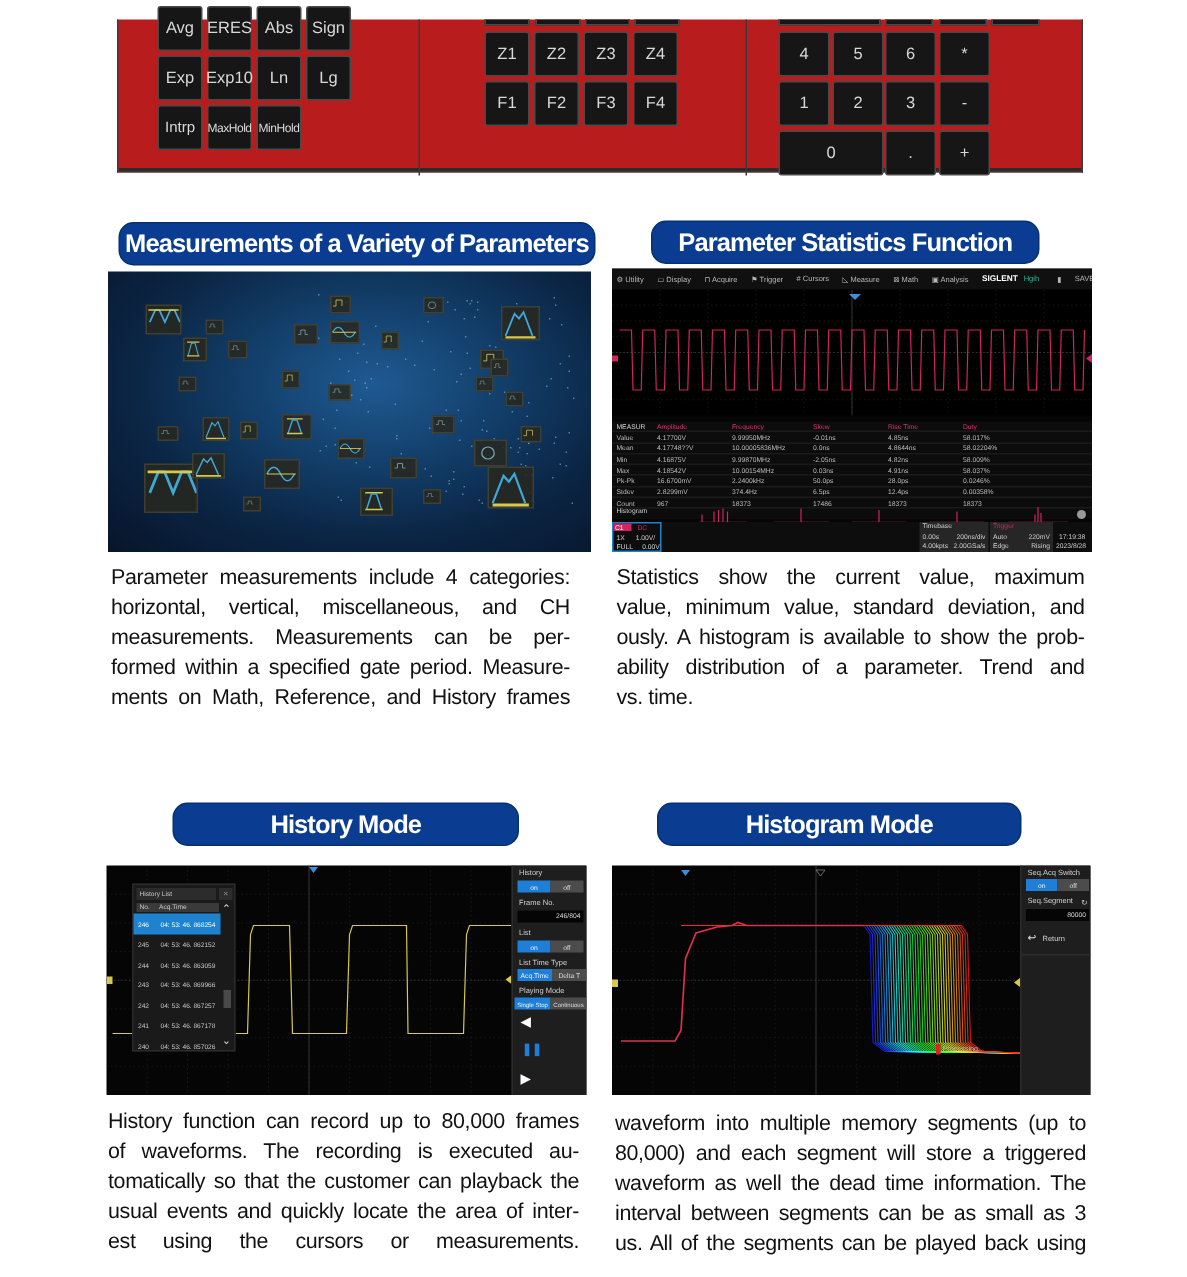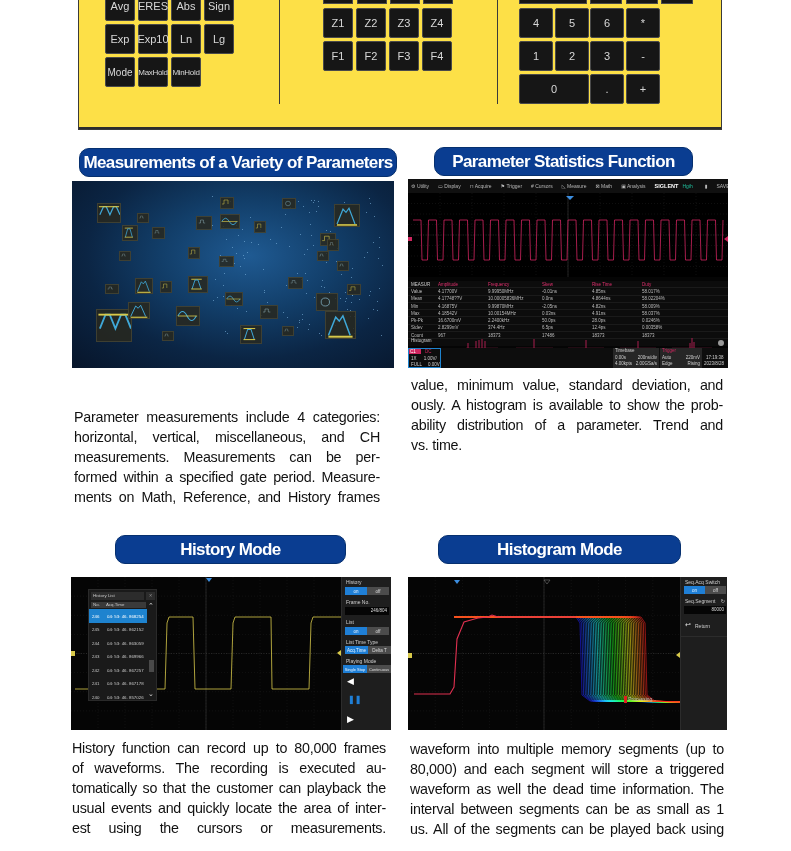--- a/index.html
+++ b/index.html
@@ -1,19 +1,19 @@
 <!DOCTYPE html>
 <html><head>
 <meta charset="utf-8">
 <style>
   * { box-sizing: border-box; margin: 0; padding: 0; }
   body { width: 791px; height: 851px; overflow: hidden; background: #ffffff; font-family: "Liberation Sans", sans-serif; position: relative; }
 
   
-  .keypad { position: absolute; left: 78px; top: 0; width: 644px; height: 130px; background: #fde047; border: 1px solid #3a3a3a; border-top: none; box-shadow: inset 0 -2px 0 #2c2c2c; }
+  .keypad { position: absolute; left: 78px; top: 13px; width: 644px; height: 102px; background: #b91c1c; border: 1px solid #3a3a3a; border-top: none; box-shadow: inset 0 -2px 0 #2c2c2c; }
   .kp-key { position: absolute; height: 30px; background: #161616; border: 1px solid #4a4a4a; border-radius: 2px; color: #d8d8d8; font-size: 11px; display: flex; align-items: center; justify-content: center; font-family: "Liberation Sans", sans-serif; }
   .kp-key.small { font-size: 8px; letter-spacing: -0.3px; }
   .kp-div { position: absolute; top: 0; width: 1px; height: 104px; background: #3a3a3a; }
   .kp-topstub { position: absolute; top: 0; height: 4px; border: 1px solid #4a4a4a; border-top: none; background: #161616; }
 
   
   .pill { position: absolute; height: 29px; background: #0a3d91; border-radius: 10px; color: #ffffff; font-weight: bold; font-size: 17px; letter-spacing: -0.6px; display: flex; align-items: center; justify-content: center; border: 1px solid #06306f; }
 
   
   .panel-img { position: absolute; overflow: hidden; }
@@ -76,21 +76,21 @@
   <div class="kp-key" style="left:26px;top:-9px;width:30px;">Avg</div>
   <div class="kp-key" style="left:59px;top:-9px;width:30px;">ERES</div>
   <div class="kp-key" style="left:92px;top:-9px;width:30px;">Abs</div>
   <div class="kp-key" style="left:125px;top:-9px;width:30px;">Sign</div>
 
   <div class="kp-key" style="left:26px;top:24px;width:30px;">Exp</div>
   <div class="kp-key" style="left:59px;top:24px;width:30px;">Exp10</div>
   <div class="kp-key" style="left:92px;top:24px;width:30px;">Ln</div>
   <div class="kp-key" style="left:125px;top:24px;width:30px;">Lg</div>
 
-  <div class="kp-key" style="left:26px;top:57px;width:30px;font-size:10px;">Mode</div>
+  <div class="kp-key" style="left:26px;top:57px;width:30px;font-size:10px;">Intrp</div>
   <div class="kp-key small" style="left:59px;top:57px;width:30px;">MaxHold</div>
   <div class="kp-key small" style="left:92px;top:57px;width:30px;">MinHold</div>
 
   <div class="kp-div" style="left:200px;"></div>
 
   <div class="kp-key" style="left:244px;top:8px;width:30px;">Z1</div>
   <div class="kp-key" style="left:277px;top:8px;width:30px;">Z2</div>
   <div class="kp-key" style="left:310px;top:8px;width:30px;">Z3</div>
   <div class="kp-key" style="left:343px;top:8px;width:30px;">Z4</div>
 
@@ -588,28 +588,29 @@
       <div style="position:absolute;left:2px;top:7px;">Auto</div>
       <div style="position:absolute;right:2px;top:7px;">220mV</div>
       <div style="position:absolute;left:2px;top:13px;">Edge</div>
       <div style="position:absolute;right:2px;top:13px;">Rising</div>
     </div>
     <div style="position:absolute;left:298px;top:7px;">17:19:38</div>
     <div style="position:absolute;left:296px;top:13px;">2023/8/28</div>
   </div>
 </div>
 
-<div class="para" style="left:74px;top:375px;width:306px;margin-top:32px;" id="paraMeas">
+<div class="para" style="left:74px;top:375px;width:306px;" id="paraMeas">
     <span>Parameter measurements include 4 categories:</span>
     <span>horizontal, vertical, miscellaneous, and CH</span>
     <span>measurements. Measurements can be per-</span>
     <span>formed within a specified gate period. Measure-</span>
     <span>ments on Math, Reference, and History frames</span>
   </div>
 <div class="para" style="left:411px;top:375px;width:312px;" id="paraStats">
+    <span>Statistics show the current value, maximum</span>
     <span>value, minimum value, standard deviation, and</span>
     <span>ously. A histogram is available to show the prob-</span>
     <span>ability distribution of a parameter. Trend and</span>
     <span class="last">vs. time.</span>
   </div>
 
 <div class="panel-img hist-img">
   <svg style="position:absolute;left:0;top:0;width:270px;height:153px;" viewBox="0 0 270 153" preserveAspectRatio="none" id="histWave">
       <line x1="27" y1="0" x2="27" y2="153" stroke="#1e1e1e" stroke-width="0.5" stroke-dasharray="1 2"></line>
       <line x1="54" y1="0" x2="54" y2="153" stroke="#1e1e1e" stroke-width="0.5" stroke-dasharray="1 2"></line>
@@ -792,15 +793,15 @@
     <span>History function can record up to 80,000 frames</span>
     <span>of waveforms. The recording is executed au-</span>
     <span>tomatically so that the customer can playback the</span>
     <span>usual events and quickly locate the area of inter-</span>
     <span>est using the cursors or measurements.</span>
   </div>
 <div class="para" style="left:410px;top:739px;width:314px;" id="paraSeq">
     <span>waveform into multiple memory segments (up to</span>
     <span>80,000) and each segment will store a triggered</span>
     <span>waveform as well the dead time information. The</span>
-    <span>interval between segments can be as small as 1</span>
+    <span>interval between segments can be as small as 3</span>
     <span>us. All of the segments can be played back using</span>
   </div>
 
 </body></html>

